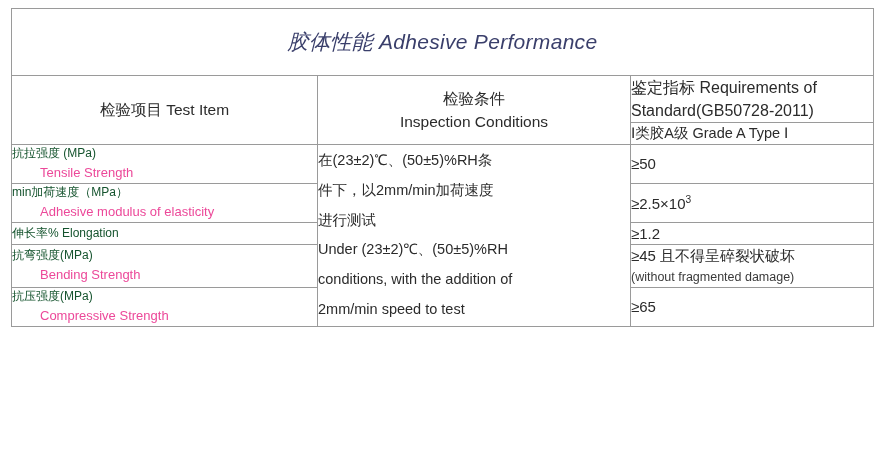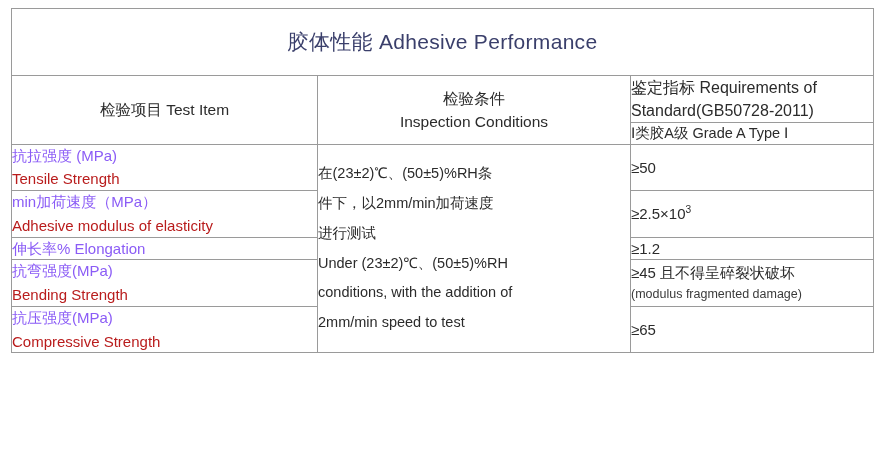--- a/index.html
+++ b/index.html
@@ -32,20 +32,21 @@
   .title-cell {
     text-align: center;
     height: 66px;
     font-size: 21px;
     color: #3a3f6b;
     letter-spacing: 0.3px;
   }
   .title-cell .t {
     display: block;
     line-height: 1.2;
+    font-style: italic;
   }
   .hdr {
     text-align: center;
     font-size: 15.5px;
     color: #2b2b2b;
     padding: 8px 10px;
     line-height: 1.5;
   }
   .hdr .l1, .hdr .l2 { display: block; }
   .hdr-left {
@@ -62,28 +63,29 @@
     padding: 9px 12px;
     color: #2b2b2b;
     line-height: 1.4;
   }
   .item-cell {
     padding: 10px 14px;
     line-height: 1.45;
   }
   .item-cell .cn {
     display: block;
-    font-size: 15px;
-    color: #8b5cf6;
+    font-size: 12px;
+    color: #14532d;
   }
   .item-cell .en {
     display: block;
-    font-size: 15px;
-    color: #b91c1c;
+    font-size: 13px;
+    color: #ec4899;
     margin-top: 2px;
+    margin-left: 28px;
   }
   .cond-cell {
     padding: 14px 24px;
     font-size: 14.5px;
     line-height: 2.05;
     color: #2b2b2b;
     text-align: left;
     margin-top: 8px;
   }
   .cond-cell .ln { display: block; white-space: nowrap; }
@@ -173,21 +175,21 @@
         </td>
       </tr>
 
       <tr>
         <td class="item-cell">
           <span class="cn">抗弯强度(MPa)</span>
           <span class="en">Bending Strength</span>
         </td>
         <td class="req-cell">
           <span class="main">≥45 且不得呈碎裂状破坏</span>
-          <span class="sub">(modulus fragmented damage)</span>
+          <span class="sub">(without fragmented damage)</span>
         </td>
       </tr>
 
       <tr>
         <td class="item-cell">
           <span class="cn">抗压强度(MPa)</span>
           <span class="en">Compressive Strength</span>
         </td>
         <td class="req-cell">
           <span class="main">≥65</span>

